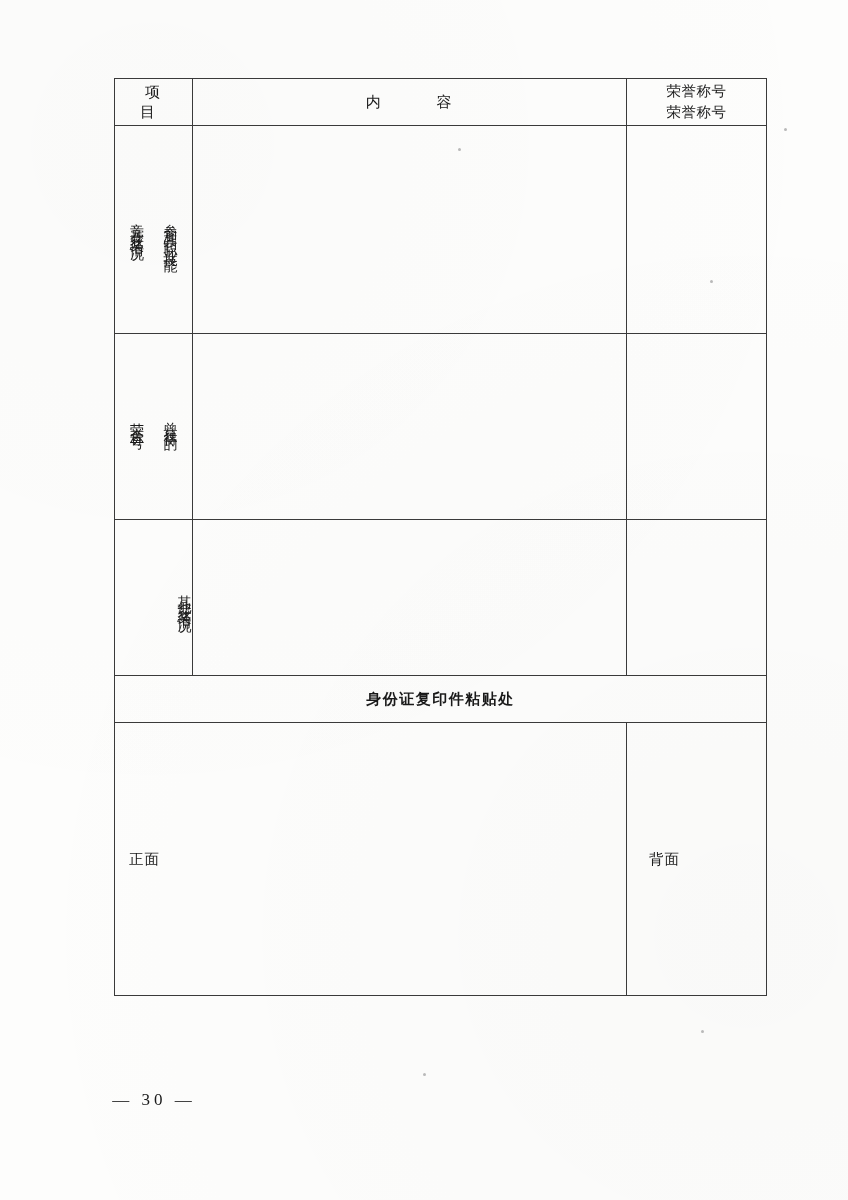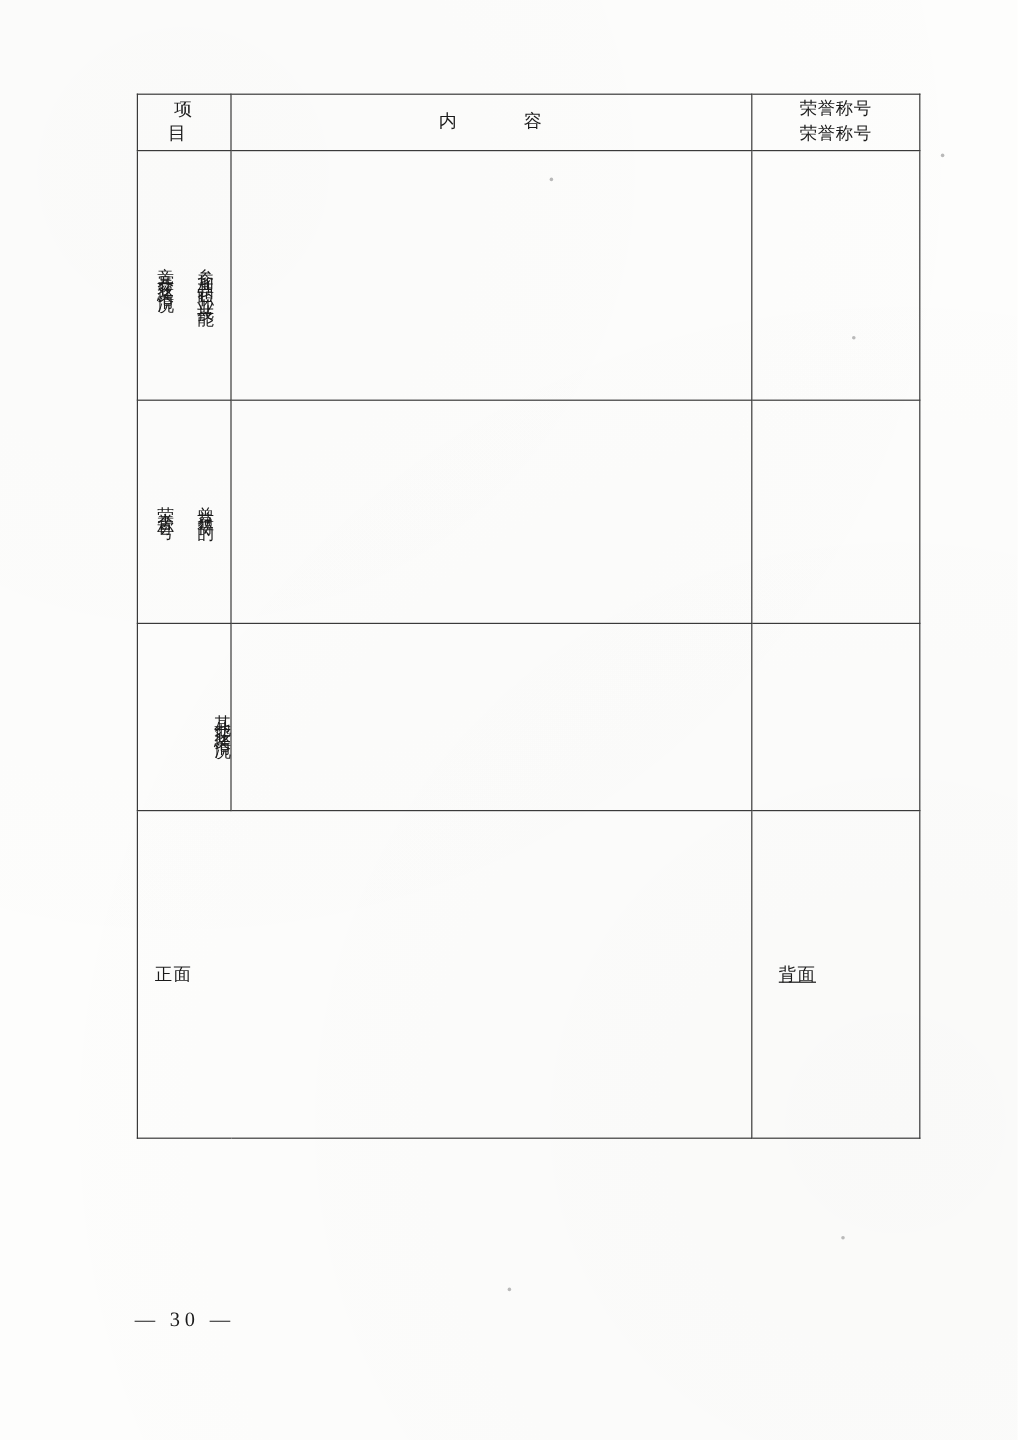--- a/index.html
+++ b/index.html
@@ -114,21 +114,20 @@
     vertical-align: middle;
     position: relative;
   }
   .photo-label {
     font-size: 14.5px;
     letter-spacing: 1px;
     padding-left: 14px;
   }
   .photo-label.right {
     padding-left: 22px;
-    text-decoration: underline;
   }
 
   .page-number {
     position: absolute;
     left: 0;
     right: 0;
     top: 1090px;
     text-align: center;
     font-size: 17px;
     letter-spacing: 4px;
@@ -204,20 +203,23 @@
       <tr class="row-low">
         <td>
           <div class="vlabel single">
             <span class="vtext">其他获奖情况</span>
           </div>
         </td>
         <td></td>
         <td></td>
       </tr>
 
+      <tr>
+        <td class="band" colspan="3">身份证复印件粘贴处</td>
+      </tr>
 
       <tr>
         <td class="photo-cell" colspan="2" style="width:310px">
           <span class="photo-label">正面</span>
         </td>
         <td class="photo-cell">
           <span class="photo-label right">背面</span>
         </td>
       </tr>
     </tbody>

